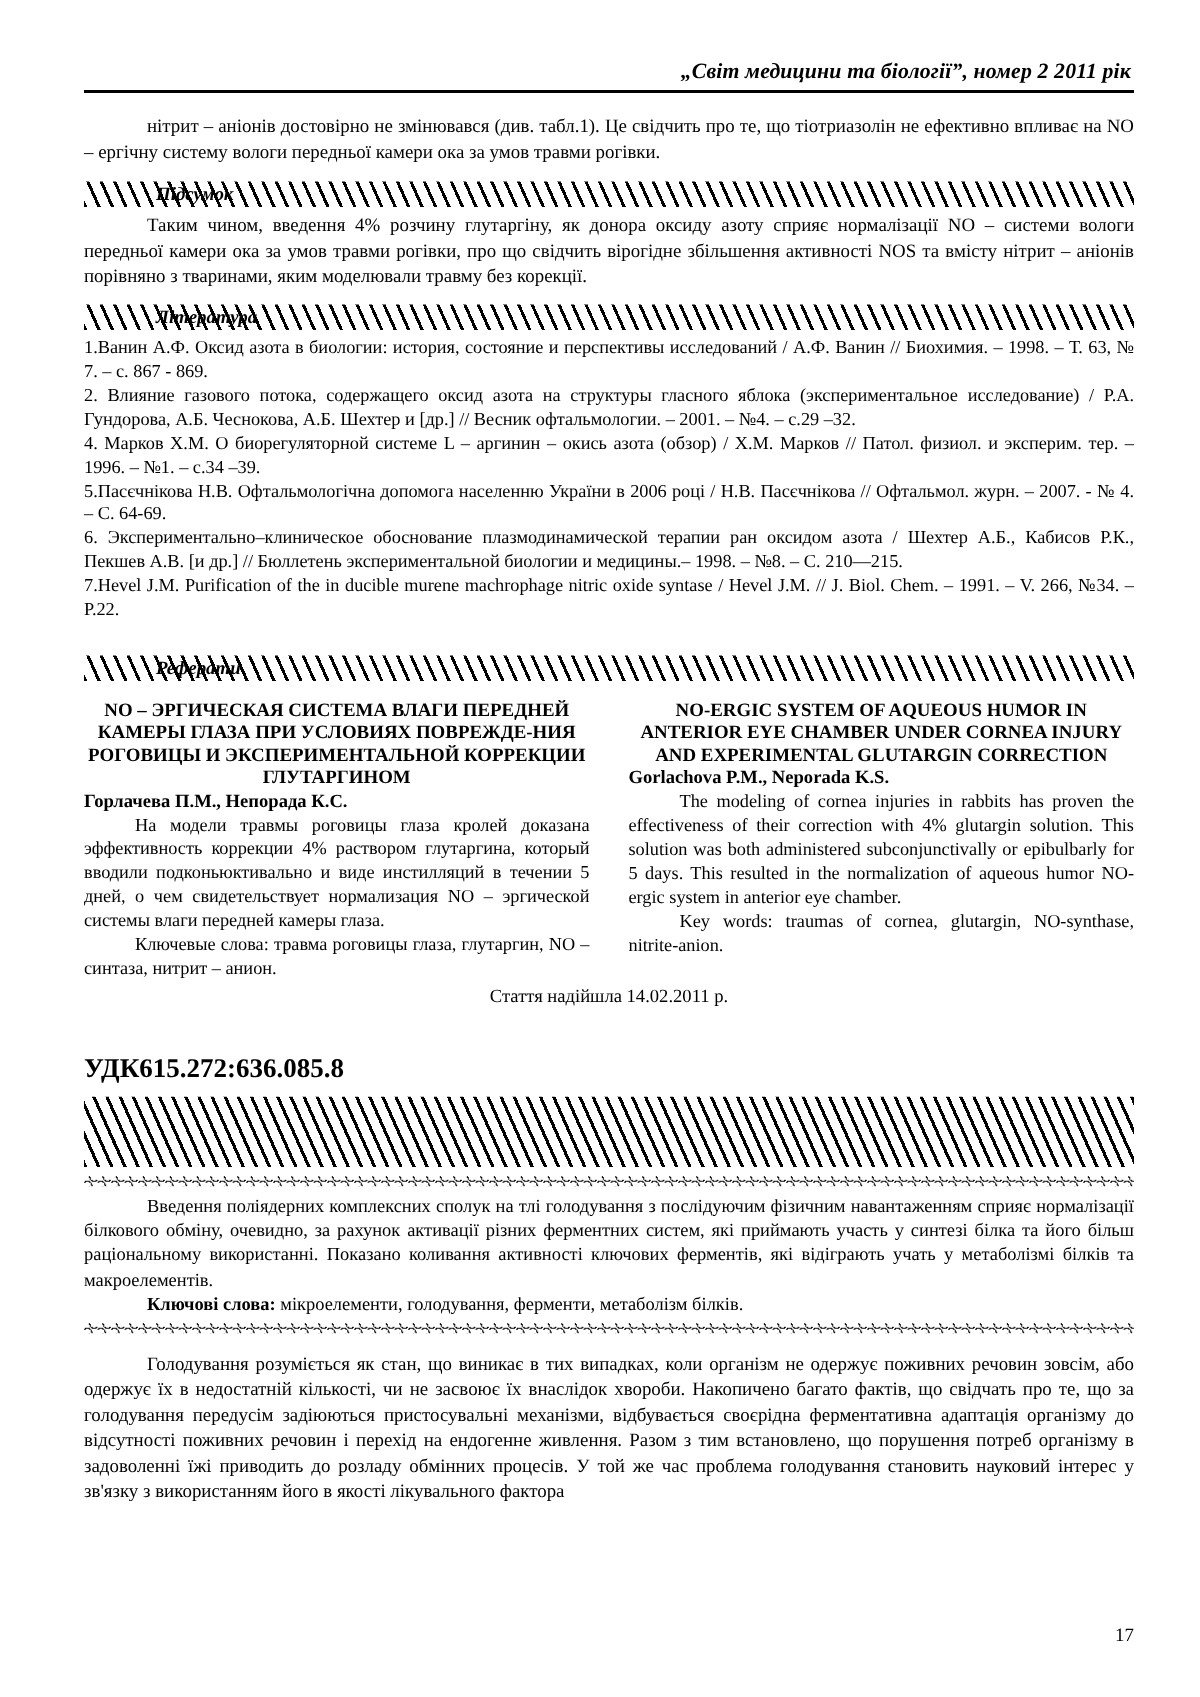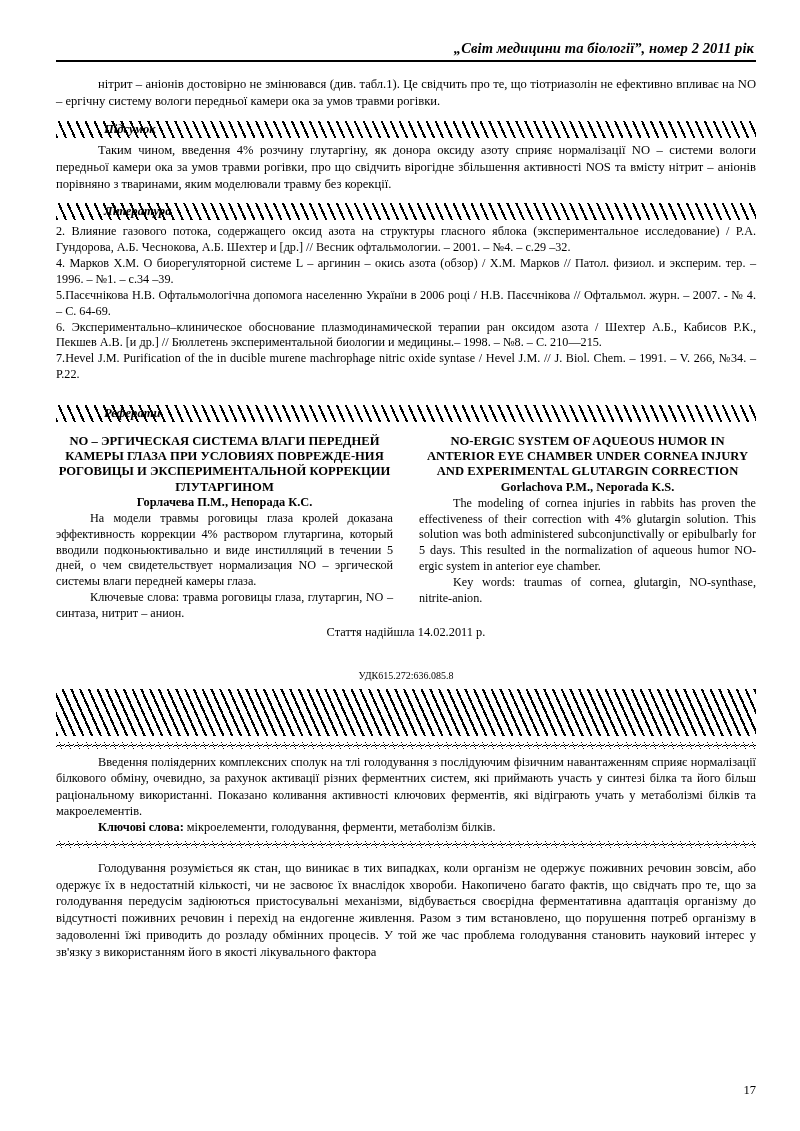--- a/index.html
+++ b/index.html
@@ -129,21 +129,20 @@
   }
   .abstract-col { width: 337px; }
   .abs-title {
     text-align: center;
     font-weight: bold;
     font-size: 12.6px;
     line-height: 1.21;
     margin: 0;
   }
   .abs-authors {
-    text-align: center;
     font-weight: bold;
     font-size: 12.4px;
     margin: 0 0 1px 0;
   }
   .abs-body {
     font-size: 12.2px;
     line-height: 1.30;
     text-align: justify;
     text-indent: 34px;
     margin: 0;
@@ -157,25 +156,24 @@
   }
 
   .centered-note {
     text-align: center;
     font-size: 12.4px;
     margin-top: 3px;
   }
 
   
   .udc {
-    font-weight: normal;
-    font-size: 10px;
+    font-weight: bold;
+    font-size: 18px;
     margin-top: 30px;
     margin-bottom: 2px;
-    text-align: center;
   }
 
   
   .art-title {
     text-align: center;
     font-weight: bold;
     font-size: 13.0px;
     line-height: 1.30;
     margin: 6px 0 8px 0;
   }
@@ -222,20 +220,21 @@
     <div class="banner">
       <span class="banner-label">Підсумок</span>
     </div>
     <p class="body">Таким чином, введення 4% розчину глутаргіну, як донора оксиду азоту сприяє нормалізації NO – системи вологи передньої камери ока за умов травми рогівки, про що свідчить вірогідне збільшення активності NOS та вмісту нітрит – аніонів порівняно з тваринами, яким моделювали травму без корекції.</p>
 
     <div class="banner">
       <span class="banner-label">Література</span>
     </div>
 
     <div class="refs">
+      <div>1.Ванин А.Ф. Оксид азота в биологии: история, состояние и перспективы исследований / А.Ф. Ванин // Биохимия. – 1998. – Т. 63, № 7. – с. 867 - 869.</div>
       <div>2. Влияние газового потока, содержащего оксид азота на структуры гласного яблока (экспериментальное исследование) / Р.А. Гундорова, А.Б. Чеснокова, А.Б. Шехтер и [др.] // Весник офтальмологии. – 2001. – №4. – с.29 –32.</div>
       <div>4. Марков Х.М. О биорегуляторной системе L – аргинин – окись азота (обзор) /  Х.М. Марков // Патол. физиол. и эксперим. тер. – 1996. – №1. – с.34 –39.</div>
       <div>5.Пасєчнікова Н.В.   Офтальмологічна   допомога населенню України в 2006 році / Н.В. Пасєчнікова // Офтальмол. журн. – 2007. - № 4. – С. 64-69.</div>
       <div>6. Экспериментально–клиническое обоснование плазмодинамической терапии ран оксидом азота / Шехтер А.Б., Кабисов Р.К., Пекшев А.В. [и др.] // Бюллетень экспериментальной биологии и медицины.– 1998. –  №8. – С. 210—215.</div>
       <div>7.Hevel J.M. Purification of the in ducible murene machrophage nitric oxide syntase / Hevel J.M. //  J. Biol. Chem. – 1991. – V. 266, №34. – Р.22.</div>
     </div>
 
     <div class="banner" style="margin-top:22px;">
       <span class="banner-label">Реферати</span>
     </div>

